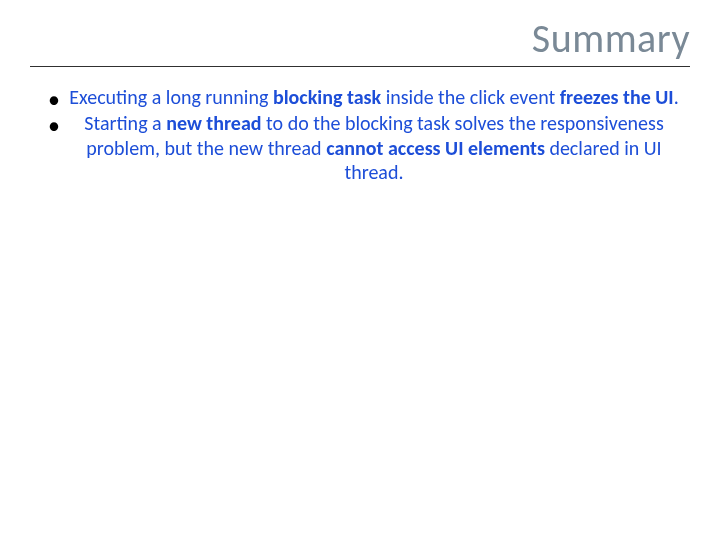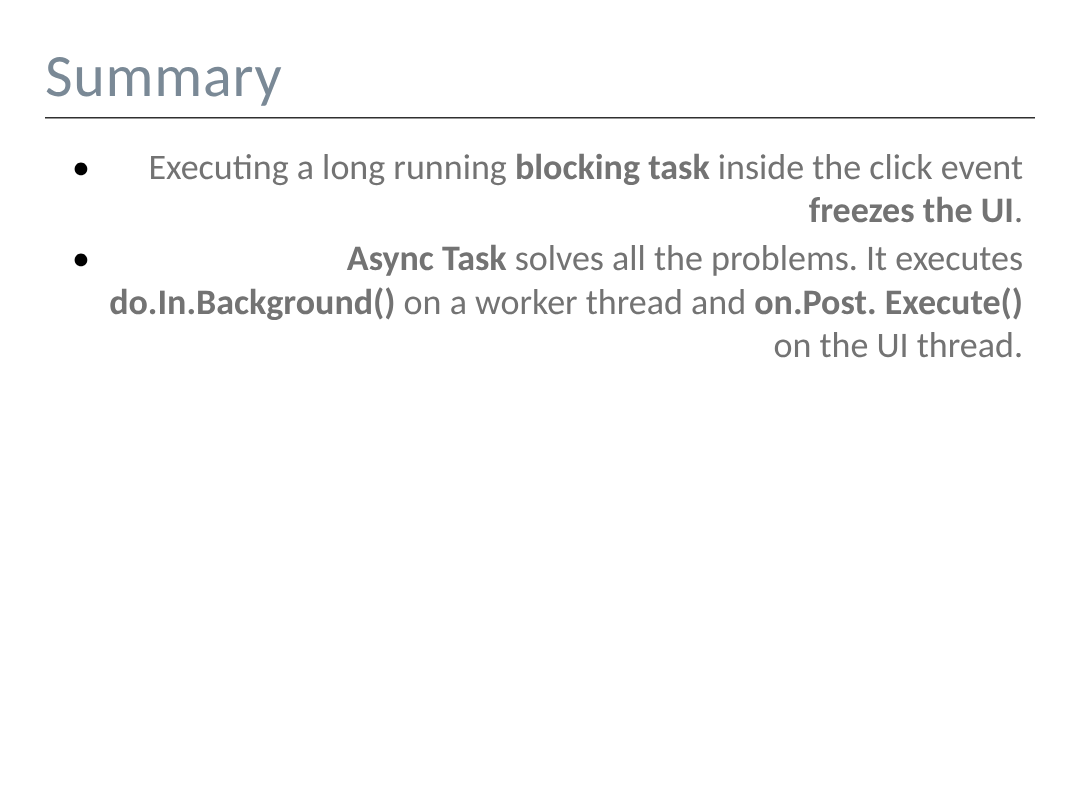--- a/index.html
+++ b/index.html
@@ -18,49 +18,50 @@
     padding: 18px 30px 30px 30px;
     position: relative;
   }
   .title {
     font-size: 40px;
     font-weight: 400;
     color: #7a8996;
     letter-spacing: 0.5px;
     padding: 0 0 6px 0;
     border-bottom: 1.5px solid #303030;
-    margin: 12px 0 18px 0;
+    margin: 0 0 18px 0;
     line-height: 1.05;
+    text-align: right;
   }
   ul.bullets {
     list-style: none;
     margin: 0;
     padding: 0 8px 0 18px;
   }
   ul.bullets > li {
-    font-size: 24px;
+    font-size: 20px;
     line-height: 1.22;
-    color: #737373;
+    color: #1d4ed8;
     margin: 0 0 2px 0;
     position: relative;
     padding-left: 18px;
-    text-align: right;
+    text-align: center;
   }
   ul.bullets > li::before {
     content: "•";
     position: absolute;
     left: 0;
     top: 0;
     font-size: 24px;
     color: #000000;
   }
   .b { font-weight: 700; }
 </style>
 </head>
 <body>
 
 <div class="slide">
   <h1 class="title">Summary</h1>
   <ul class="bullets">
       <li><span>Executing a long running </span><span class="b">blocking task</span><span> inside the click event </span><span class="b">freezes the UI</span><span>.</span></li>
-      <li><span class="b">Async Task</span><span> solves all the problems. It executes </span><span class="b">do.In.Background()</span><span> on a worker thread and </span><span class="b">on.Post. Execute()</span><span> on the UI thread.</span></li>
+      <li><span>Starting a </span><span class="b">new thread</span><span> to do the blocking task solves the responsiveness problem, but the new thread </span><span class="b">cannot access UI elements</span><span> declared in UI thread.</span></li>
     </ul>
 </div>
 
 </body></html>

